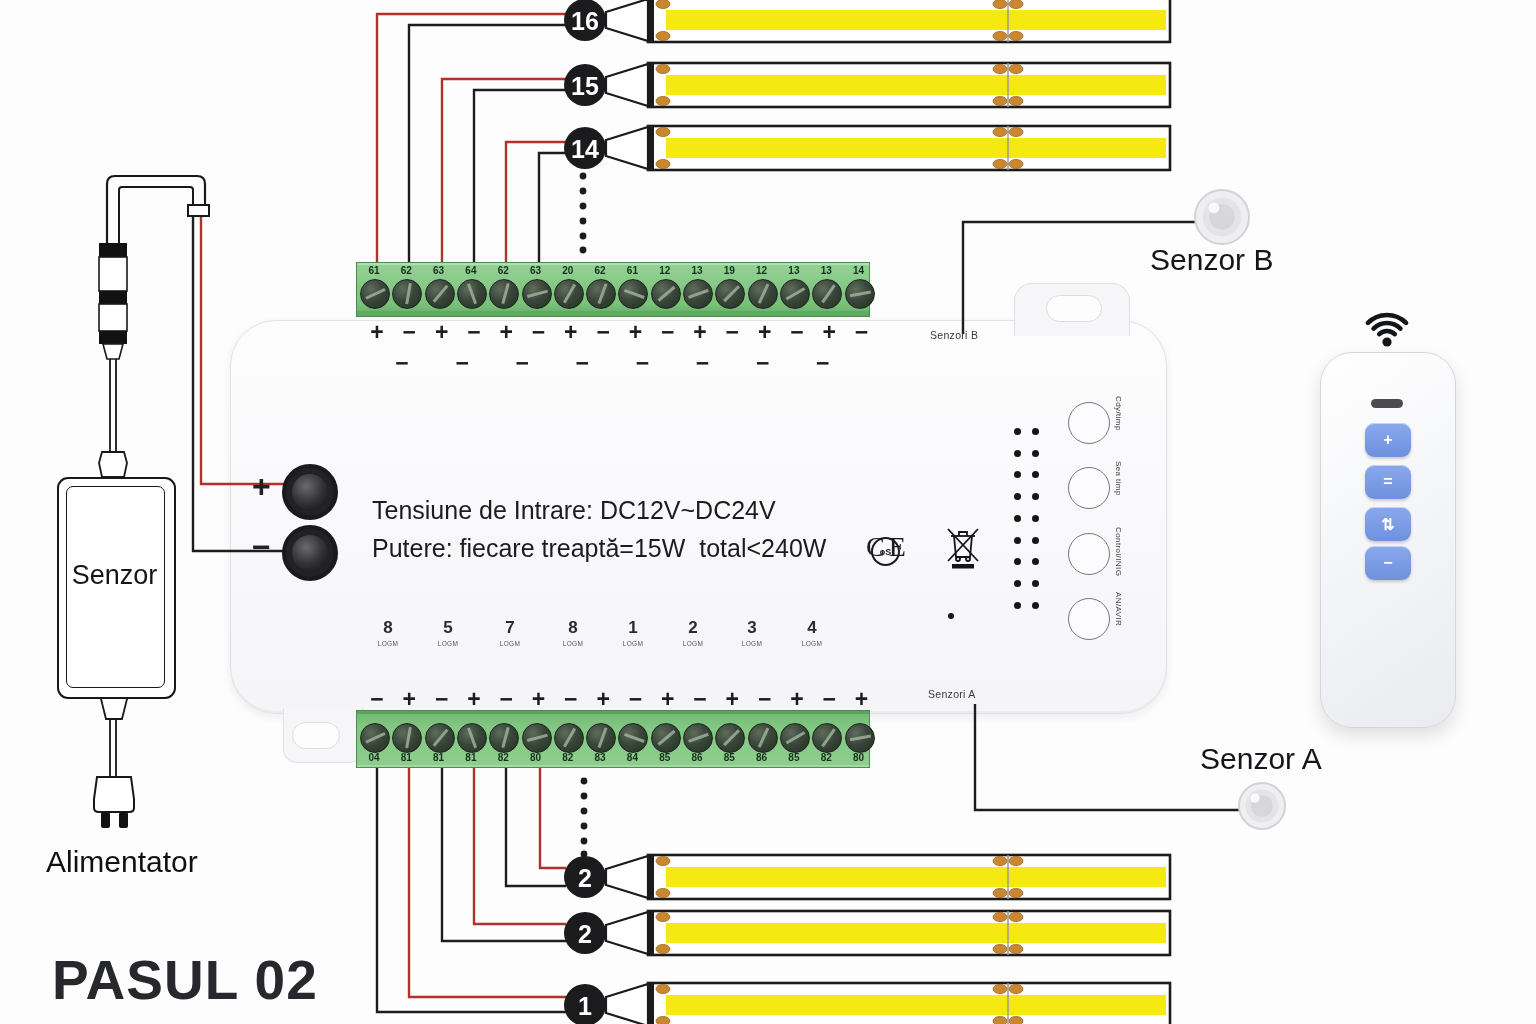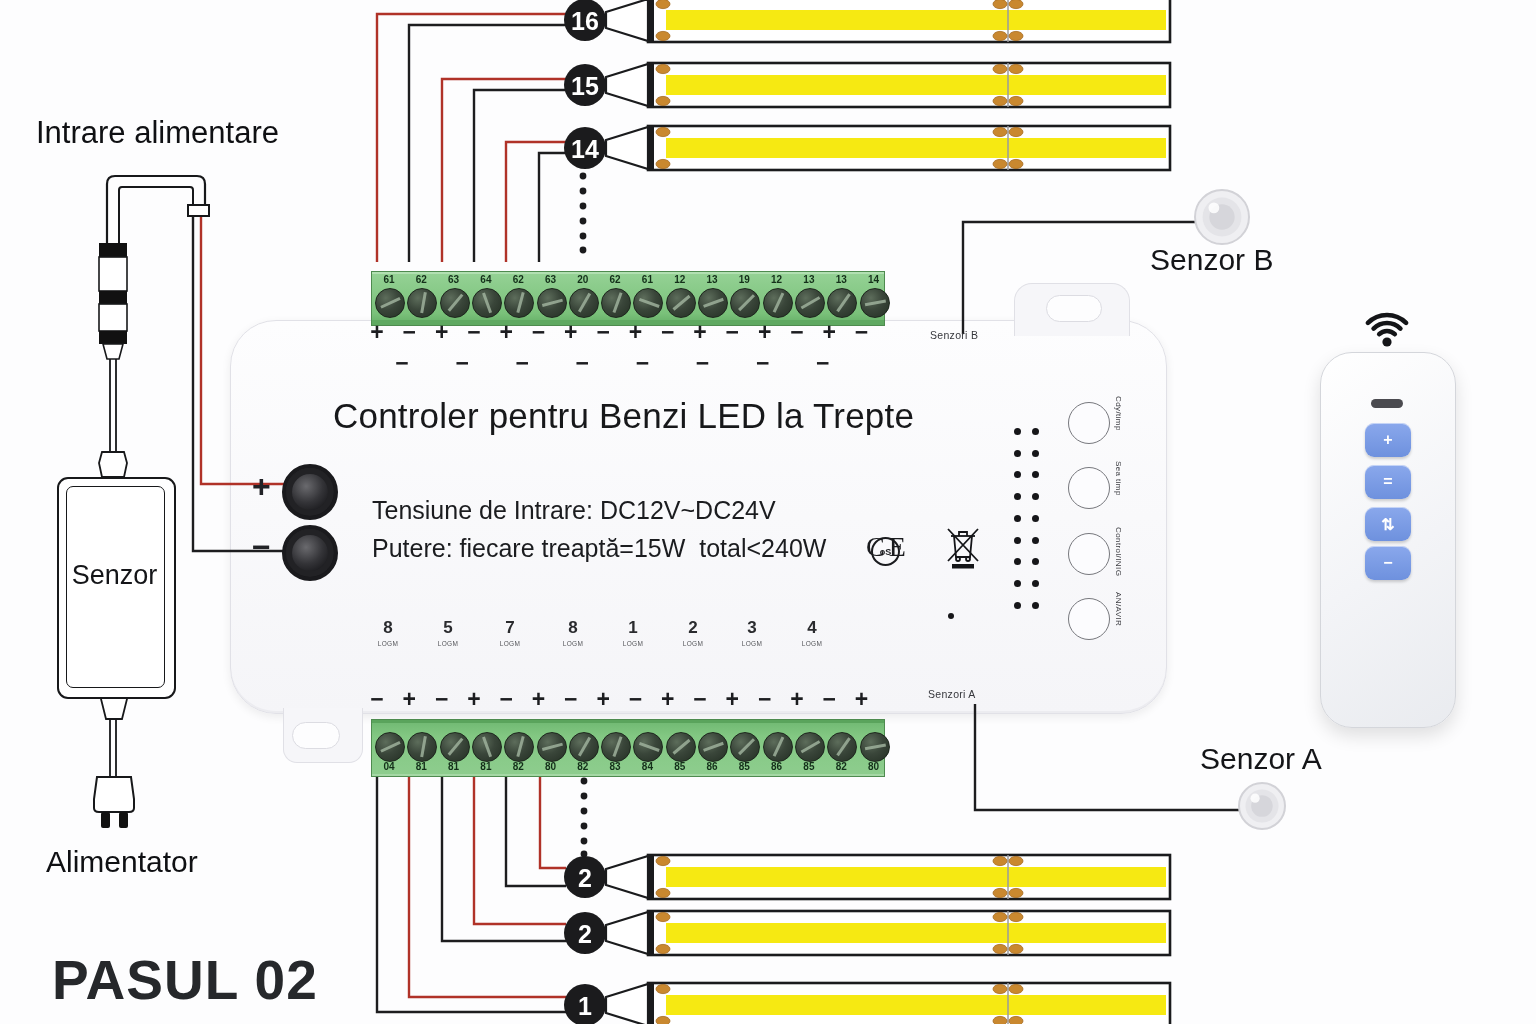--- a/index.html
+++ b/index.html
@@ -17,21 +17,21 @@
   .tab-hole{position:absolute;background:#fdfdfe;border:1px solid #dcdce2;border-radius:14px;}
   .txt{position:absolute;color:#101114;white-space:pre;z-index:4;}
   .title{font-size:35px;letter-spacing:.2px;color:#17181a;}
   .info{font-size:25px;color:#1b1c1f;}
   .big-label{font-size:31px;color:#0f1013;}
   .step-label{font-size:55px;font-weight:bold;color:#26282b;letter-spacing:1px;}
   .sensor-label{font-size:30px;color:#141518;z-index:6;}
   .driver-outer{position:absolute;left:57px;top:477px;width:115px;height:218px;border:2.5px solid #17181a;border-radius:11px;background:#fff;z-index:2;}
   .driver-inner{position:absolute;left:66px;top:486px;width:97px;height:200px;border:1.5px solid #17181a;border-radius:7px;background:#fff;z-index:2;}
   .driver-label{position:absolute;left:57px;top:560px;width:115px;text-align:center;font-size:27px;color:#141518;z-index:3;}
-  .terminal-block{position:absolute;left:371px;width:512px;z-index:3;border:1px solid #4e8b4f;margin-top:9px;}
+  .terminal-block{position:absolute;left:356px;width:512px;z-index:3;border:1px solid #4e8b4f;}
   #top-terminal{top:262px;height:53px;background:linear-gradient(180deg,#95d295 0%,#7ac17a 78%,#63ae65 100%);
      box-shadow:inset 0 2px 0 #b2e0b2, inset 0 -5px 0 #5fa961;}
   #bottom-terminal{top:710px;height:56px;background:linear-gradient(180deg,#6fb871 0%,#83c883 30%,#8ecd8e 100%);
      box-shadow:inset 0 3px 0 #5aa45c, inset 0 -2px 0 #a5d8a5;}
   .screw{position:absolute;width:28px;height:28px;border-radius:50%;z-index:3;
      background:radial-gradient(circle at 35% 32%,#5d6d5b 0%,#3a463a 45%,#242f24 100%);
      border:1px solid #1d271d;overflow:hidden;}
   .slot{position:absolute;left:48%;top:12%;width:2.5px;height:76%;background:#9db09b;opacity:.85;}
   .tlabel{position:absolute;width:26px;text-align:center;font-size:10px;font-weight:bold;color:#14301a;z-index:4;}
   .pol{position:absolute;width:26px;text-align:center;font-size:23px;font-weight:bold;color:#1c1d20;z-index:4;}
@@ -98,28 +98,26 @@
       <path d="M103,344 H123 L119,359 H107 Z" fill="#fff" stroke="#17181a" stroke-width="1.6"></path>
       <path d="M110,359 V452 M116,359 V452" stroke="#17181a" stroke-width="1.8" fill="none"></path>
       <path d="M102,452 H124 L127,463 L124,477 H102 L99,463 Z" fill="#fff" stroke="#17181a" stroke-width="1.8"></path>
       <path d="M100,695 H128 L122,719 H106 Z" fill="#fff" stroke="#17181a" stroke-width="1.8"></path>
       <path d="M110,719 V777 M116,719 V777" stroke="#17181a" stroke-width="1.8" fill="none"></path>
       <path d="M97,777 H131 L134,799 V808 Q134,812 129,812 H99 Q94,812 94,808 V799 Z" fill="#fff" stroke="#17181a" stroke-width="2"></path>
       <rect x="101" y="812" width="9" height="16" rx="2" fill="#111"></rect>
       <rect x="119" y="812" width="9" height="16" rx="2" fill="#111"></rect>
     </svg>
 
-  <div class="txt big-label" style="left:36px;top:115px;">Intrare alimentare</div>
   <div class="driver-outer"></div>
   <div class="driver-inner"></div>
   <div class="driver-label">Senzor</div>
   <div class="txt big-label" style="left:46px;top:845px;font-size:30px;">Alimentator</div>
   <div class="txt step-label" style="left:52px;top:948px;">PASUL 02</div>
 
-  <div class="txt title" style="left:333px;top:396px;">Controler pentru Benzi LED la Trepte</div>
   <div class="txt info" style="left:372px;top:496px;">Tensiune de Intrare: DC12V~DC24V</div>
   <div class="txt info" style="left:372px;top:534px;">Putere: fiecare treaptă=15W  total&lt;240W</div>
 
   <div class="pm" style="left:252px;top:468px;">+</div>
   <div class="pm" style="left:252px;top:529px;">−</div>
   <div class="pwr-screw" style="left:282px;top:464px;"></div>
   <div class="pwr-screw" style="left:282px;top:525px;"></div>
 
   <div class="ce-mark" style="left:866px;top:531px;">CE</div>
   <div class="circle-mark" style="left:871px;top:537px;">oS</div>

